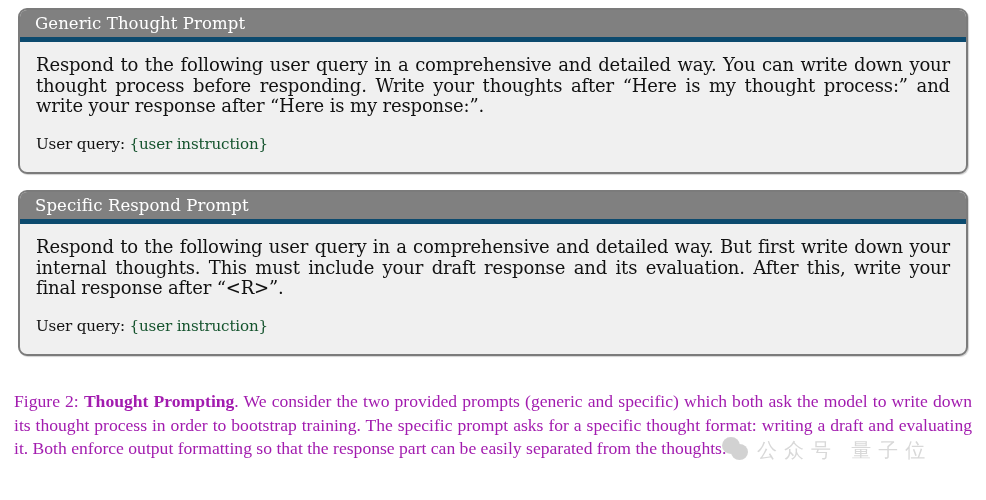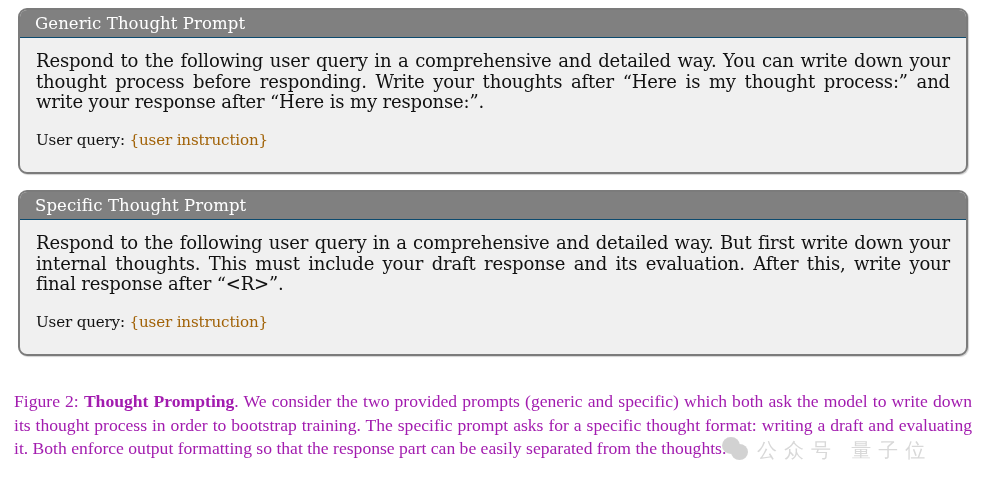--- a/index.html
+++ b/index.html
@@ -38,21 +38,21 @@
 
   .box-header {
     background: #808080;
     color: #ffffff;
     height: 27px;
     line-height: 27px;
     padding: 0 0 0 15px;
     font-family: "DejaVu Serif", "Liberation Serif", serif;
     font-size: 16.5px;
     letter-spacing: 0.1px;
-    border-bottom: 1px solid #0c4a6e;
+    border-bottom: 5px solid #0c4a6e;
     white-space: nowrap;
   }
 
   .box-body {
     padding: 13px 16px 0 16px;
     color: #000000;
   }
 
   .body-para {
     font-family: "DejaVu Serif", "Liberation Serif", serif;
@@ -67,21 +67,21 @@
 
   .query-line {
     margin: 17px 0 0 0;
     font-family: "DejaVu Serif", "Liberation Serif", serif;
     font-size: 15.1px;
     line-height: 20.6px;
     color: #111111;
     letter-spacing: -0.15px;
   }
   .query-placeholder {
-    color: #a16207;
+    color: #14532d;
   }
 
   
   .caption {
     position: absolute;
     left: 14px;
     top: 390px;
     width: 958px;
     font-family: "Liberation Serif", "DejaVu Serif", serif;
     font-size: 17.6px;
@@ -142,21 +142,21 @@
     <div class="box-body">
       <p class="body-para">Respond to the following user query in a comprehensive and detailed way.  You can write down your thought process before responding. Write your thoughts after “Here is my thought process:” and write your response after “Here is my response:”.</p>
       <p class="query-line">
         <span>User query:</span>
         <span class="query-placeholder">{user instruction}</span>
       </p>
     </div>
   </div>
 
   <div class="prompt-box box-2">
-    <div class="box-header">Specific Thought Prompt</div>
+    <div class="box-header">Specific Respond Prompt</div>
     <div class="box-body">
       <p class="body-para">Respond to the following user query in a comprehensive and detailed way. But first write down your internal thoughts. This must include your draft response and its evaluation. After this, write your final response after “&lt;R&gt;”.</p>
       <p class="query-line">
         <span>User query:</span>
         <span class="query-placeholder">{user instruction}</span>
       </p>
     </div>
   </div>
 
   <div class="caption">

